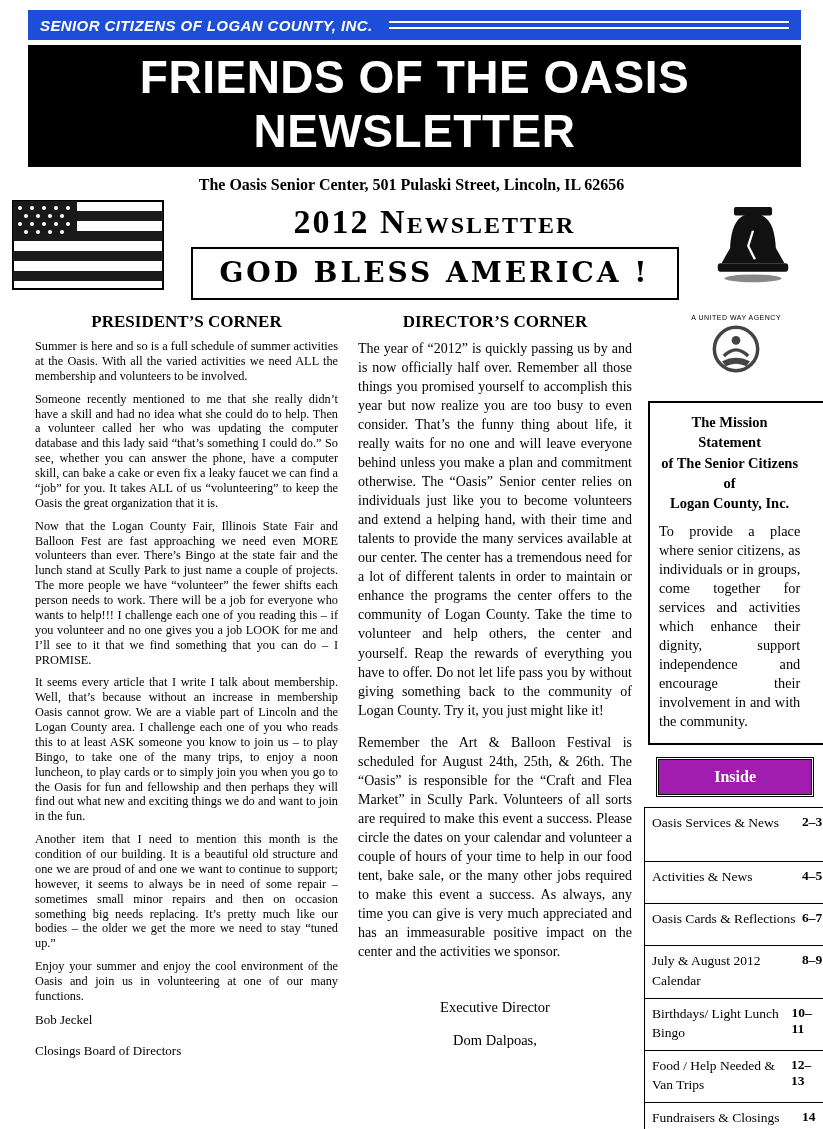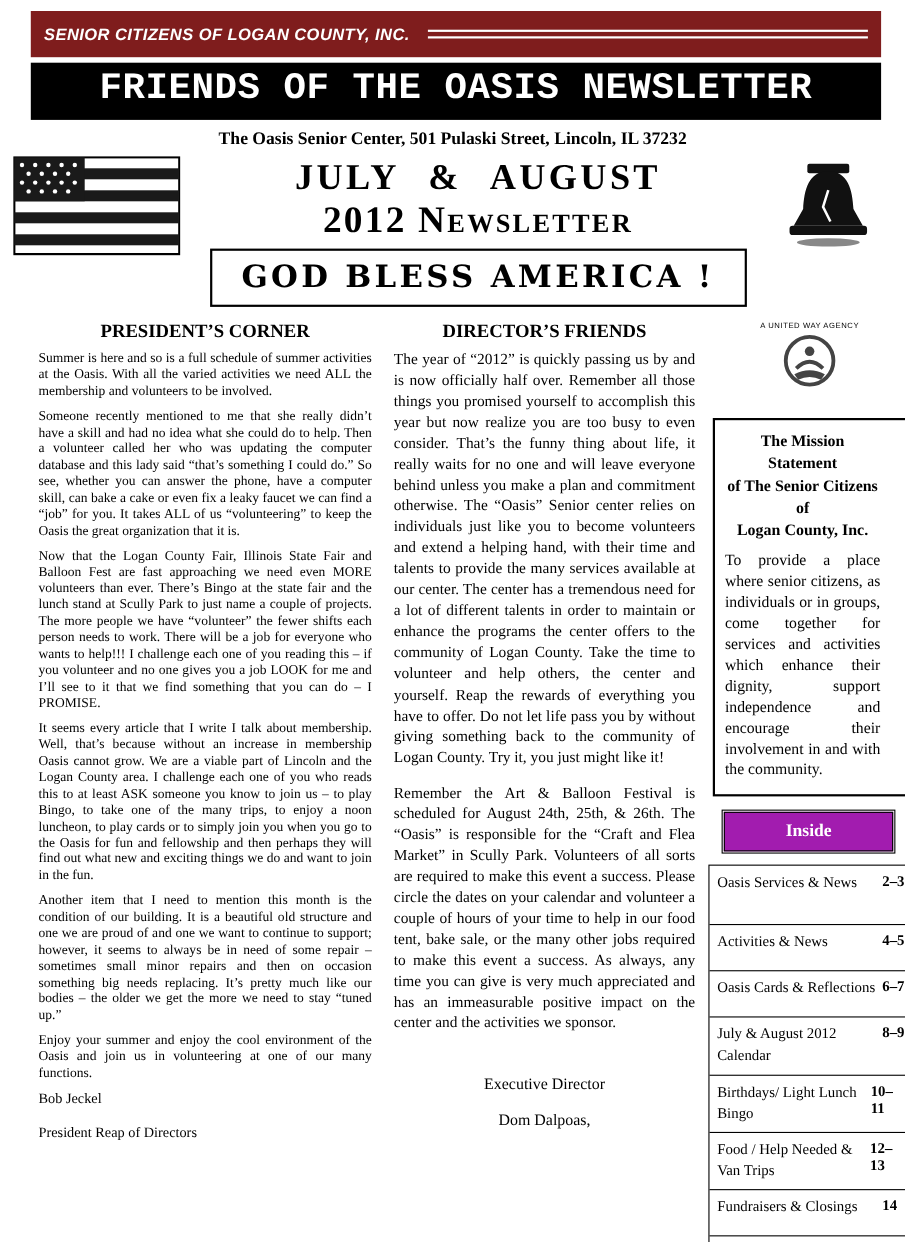--- a/index.html
+++ b/index.html
@@ -7,37 +7,37 @@
   body {
     width:823px; height:1129px; overflow:hidden;
     font-family:"Liberation Serif", serif; color:#000;
     position:relative;
   }
   .page { padding:10px 8px 0 8px; }
 
   
   .masthead { margin:0 14px 0 20px; }
   .org-bar {
-    background:#7f1d1d; color:#fff; height:42px;
+    background:#1d4ed8; color:#fff; height:30px;
     display:flex; align-items:center; padding:0 12px;
   }
   .org-text {
     font-family:"Liberation Sans", sans-serif;
     font-style:italic; font-weight:bold; font-size:15px;
     letter-spacing:.4px; white-space:nowrap;
   }
   .org-rule { flex:1; margin-left:16px; height:8px;
     border-top:2px solid #fff; border-bottom:2px solid #fff; }
   .title-bar {
     margin-top:5px; background:#000; color:#fff;
     text-align:center; padding:5px 0 9px 0;
   }
   .title-bar h1 {
-    font-size:34px; font-weight:bold; letter-spacing:.5px;
-    font-family:Liberation Mono, monospace;
+    font-size:46px; font-weight:bold; letter-spacing:.5px;
+    font-family:Liberation Sans, sans-serif;
   }
   .address { text-align:center; font-weight:bold; font-size:16px; margin-top:9px; }
 
   
   .issue-row { display:flex; align-items:flex-start; margin-top:6px; padding:0 4px; }
   .flag-wrap { width:152px; flex:0 0 152px; }
   .bell-wrap { width:100px; flex:0 0 100px; margin-right:6px; margin-top:6px; }
   .issue-center { flex:1; text-align:center; padding-top:2px; }
   .issue-line1 { font-size:33px; font-weight:bold; letter-spacing:3px; word-spacing:16px; }
   .issue-line2 { font-size:34px; font-weight:bold; font-variant:small-caps; letter-spacing:2px; margin-top:1px; }
@@ -98,21 +98,21 @@
   <header class="masthead">
     <div class="org-bar">
       <span class="org-text">SENIOR CITIZENS OF LOGAN COUNTY, INC.</span>
       <span class="org-rule"></span>
     </div>
     <div class="title-bar">
       <h1>FRIENDS OF THE OASIS NEWSLETTER</h1>
     </div>
   </header>
 
-  <div class="address">The Oasis Senior Center,  501 Pulaski Street,  Lincoln, IL  37232</div>
+  <div class="address">The Oasis Senior Center,  501 Pulaski Street,  Lincoln, IL  62656</div>
 
   <div class="issue-row">
     <div class="flag-wrap">
       <svg viewBox="0 0 152 92" width="152" height="92">
         <rect x="1" y="1" width="150" height="88" fill="#fff" stroke="#000" stroke-width="2"></rect>
         <rect x="1" y="11" width="150" height="10" fill="#1a1a1a"></rect>
         <rect x="1" y="31" width="150" height="10" fill="#1a1a1a"></rect>
         <rect x="1" y="51" width="150" height="10" fill="#1a1a1a"></rect>
         <rect x="1" y="71" width="150" height="10" fill="#1a1a1a"></rect>
         <rect x="1" y="1" width="64" height="40" fill="#1a1a1a"></rect>
@@ -132,21 +132,20 @@
             <circle cx="44" cy="24" r="2"></circle>
             <circle cx="56" cy="24" r="2"></circle>
           <circle cx="14" cy="32" r="2"></circle>
             <circle cx="26" cy="32" r="2"></circle>
             <circle cx="38" cy="32" r="2"></circle>
             <circle cx="50" cy="32" r="2"></circle>
         </g>
       </svg>
     </div>
     <div class="issue-center">
-      <div class="issue-line1">JULY &amp; AUGUST</div>
       <div class="issue-line2">2012 Newsletter</div>
       <div class="banner-box">
         <span class="banner-text">GOD BLESS AMERICA !</span>
       </div>
     </div>
     <div class="bell-wrap">
       <svg viewBox="0 0 100 84" width="96" height="80">
         <rect x="30" y="1" width="40" height="9" rx="2" fill="#111"></rect>
         <path d="M50 8 C31 8 27 26 26 44 L17 60 L83 60 L74 44 C73 26 69 8 50 8 Z" fill="#111"></path>
         <path d="M50 26 L45 42 L52 56" stroke="#fff" fill="none" stroke-width="2.4"></path>
@@ -160,27 +159,27 @@
 
     <section class="col-president">
       <h2 class="col-heading">PRESIDENT’S CORNER</h2>
       <p>Summer is here and so is a full schedule of summer activities at the Oasis. With all the varied activities we need ALL the membership and volunteers to be involved.</p>
       <p>Someone recently mentioned to me that she really didn’t have a skill and had no idea what she could do to help. Then a volunteer called her who was updating the computer database and this lady said “that’s something I could do.” So see, whether you can answer the phone, have a computer skill, can bake a cake or even fix a leaky faucet we can find a “job” for you. It takes ALL of us “volunteering” to keep the Oasis the great organization that it is.</p>
       <p>Now that the Logan County Fair, Illinois State Fair and Balloon Fest are fast approaching we need even MORE volunteers than ever. There’s Bingo at the state fair and the lunch stand at Scully Park to just name a couple of projects. The more people we have “volunteer” the fewer shifts each person needs to work. There will be a job for everyone who wants to help!!! I challenge each one of you reading this – if you volunteer and no one gives you a job LOOK for me and I’ll see to it that we find something that you can do – I PROMISE.</p>
       <p>It seems every article that I write I talk about membership. Well, that’s because without an increase in membership Oasis cannot grow. We are a viable part of Lincoln and the Logan County area. I challenge each one of you who reads this to at least ASK someone you know to join us – to play Bingo, to take one of the many trips, to enjoy a noon luncheon, to play cards or to simply join you when you go to the Oasis for fun and fellowship and then perhaps they will find out what new and exciting things we do and want to join in the fun.</p>
       <p>Another item that I need to mention this month is the condition of our building. It is a beautiful old structure and one we are proud of and one we want to continue to support; however, it seems to always be in need of some repair – sometimes small minor repairs and then on occasion something big needs replacing. It’s pretty much like our bodies – the older we get the more we need to stay “tuned up.”</p>
       <p>Enjoy your summer and enjoy the cool environment of the Oasis and join us in volunteering at one of our many functions.</p>
       <p class="pres-sig">Bob Jeckel</p>
-      <p class="pres-sig-title">President Reap of Directors</p>
+      <p class="pres-sig-title">Closings Board of Directors</p>
     </section>
 
     <div class="col-divider"></div>
 
     <section class="col-director">
-      <h2 class="col-heading">DIRECTOR’S FRIENDS</h2>
+      <h2 class="col-heading">DIRECTOR’S CORNER</h2>
       <p>The year of “2012” is quickly passing us by and is now officially half over. Remember all those things you promised yourself to accomplish this year but now realize you are too busy to even consider. That’s the funny thing about life, it really waits for no one and will leave everyone behind unless you make a plan and commitment otherwise. The “Oasis” Senior center relies on individuals just like you to become volunteers and extend a helping hand, with their time and talents to provide the many services available at our center. The center has a tremendous need for a lot of different talents in order to maintain or enhance the programs the center offers to the community of Logan County. Take the time to volunteer and help others, the center and yourself. Reap the rewards of everything you have to offer. Do not let life pass you by without giving something back to the community of Logan County. Try it, you just might like it!</p>
       <p>Remember the Art &amp; Balloon Festival is scheduled for August 24th, 25th, &amp; 26th. The “Oasis” is responsible for the “Craft and Flea Market” in Scully Park. Volunteers of all sorts are required to make this event a success. Please circle the dates on your calendar and volunteer a couple of hours of your time to help in our food tent, bake sale, or the many other jobs required to make this event a success. As always, any time you can give is very much appreciated and has an immeasurable positive impact on the center and the activities we sponsor.</p>
       <div class="director-sig">
         <div>Executive Director</div>
         <div>Dom Dalpoas,</div>
       </div>
     </section>
 
     <aside class="col-sidebar">
 

